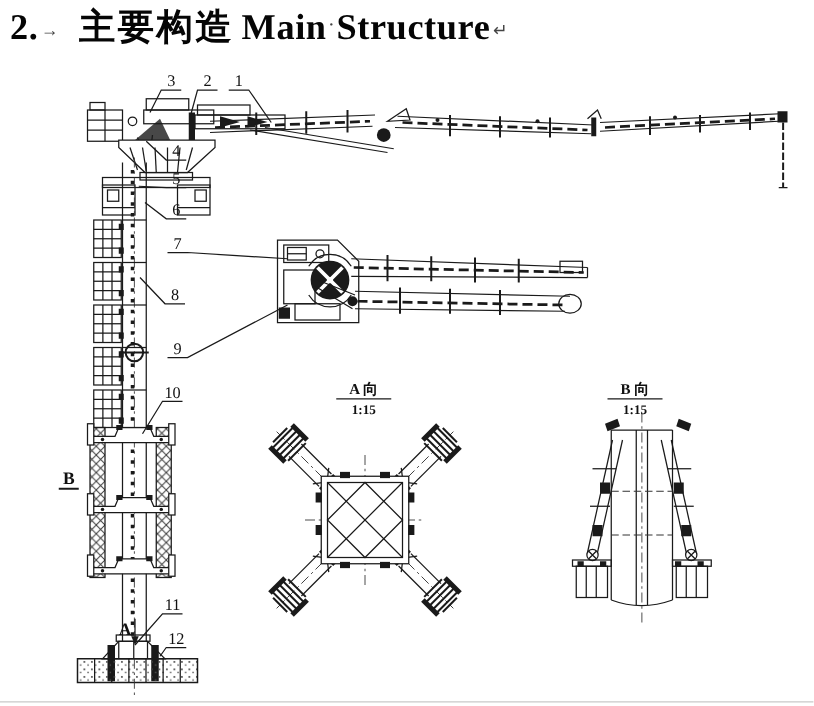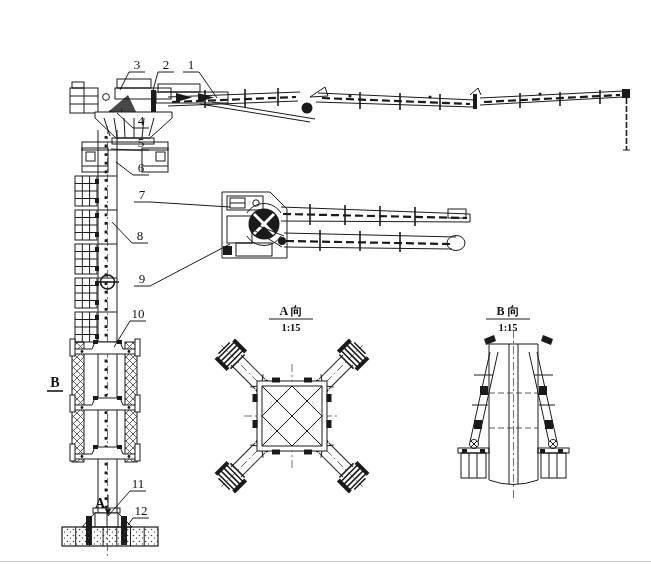--- a/index.html
+++ b/index.html
@@ -21,20 +21,23 @@
   text.callout{font-family:"Liberation Serif",serif;font-size:13px;fill:#111;text-anchor:middle;}
   text.vlabel{font-family:"Liberation Serif",serif;font-size:12px;font-weight:bold;fill:#111;text-anchor:middle;}
   text.marker{font-family:"Liberation Serif",serif;font-size:14px;font-weight:bold;fill:#111;text-anchor:middle;}
   #page-rule{position:absolute;left:0;top:561px;width:651px;height:1px;background:#c9c9c9;}
 </style>
 </head>
 <body>
 
 <div id="page">
 
+  <div id="heading">
+    <span>2.</span><span class="mark">→</span><span class="zh">主要构造</span><span>Main</span><span class="dot mark">·</span><span>Structure</span><span class="mark">↵</span>
+  </div>
 
   <svg width="651" height="565" viewBox="0 0 651 565">
     <defs>
       <pattern id="hatchX" width="7" height="7" patternUnits="userSpaceOnUse">
         <path d="M0,7 L7,0 M0,0 L7,7" stroke="#3a3a3a" stroke-width="0.8" fill="none"></path>
       </pattern>
       <pattern id="stipple" width="6" height="6" patternUnits="userSpaceOnUse">
         <circle cx="1.5" cy="1.5" r="0.8" fill="#444"></circle>
         <circle cx="4.5" cy="4" r="0.7" fill="#555"></circle>
       </pattern>

